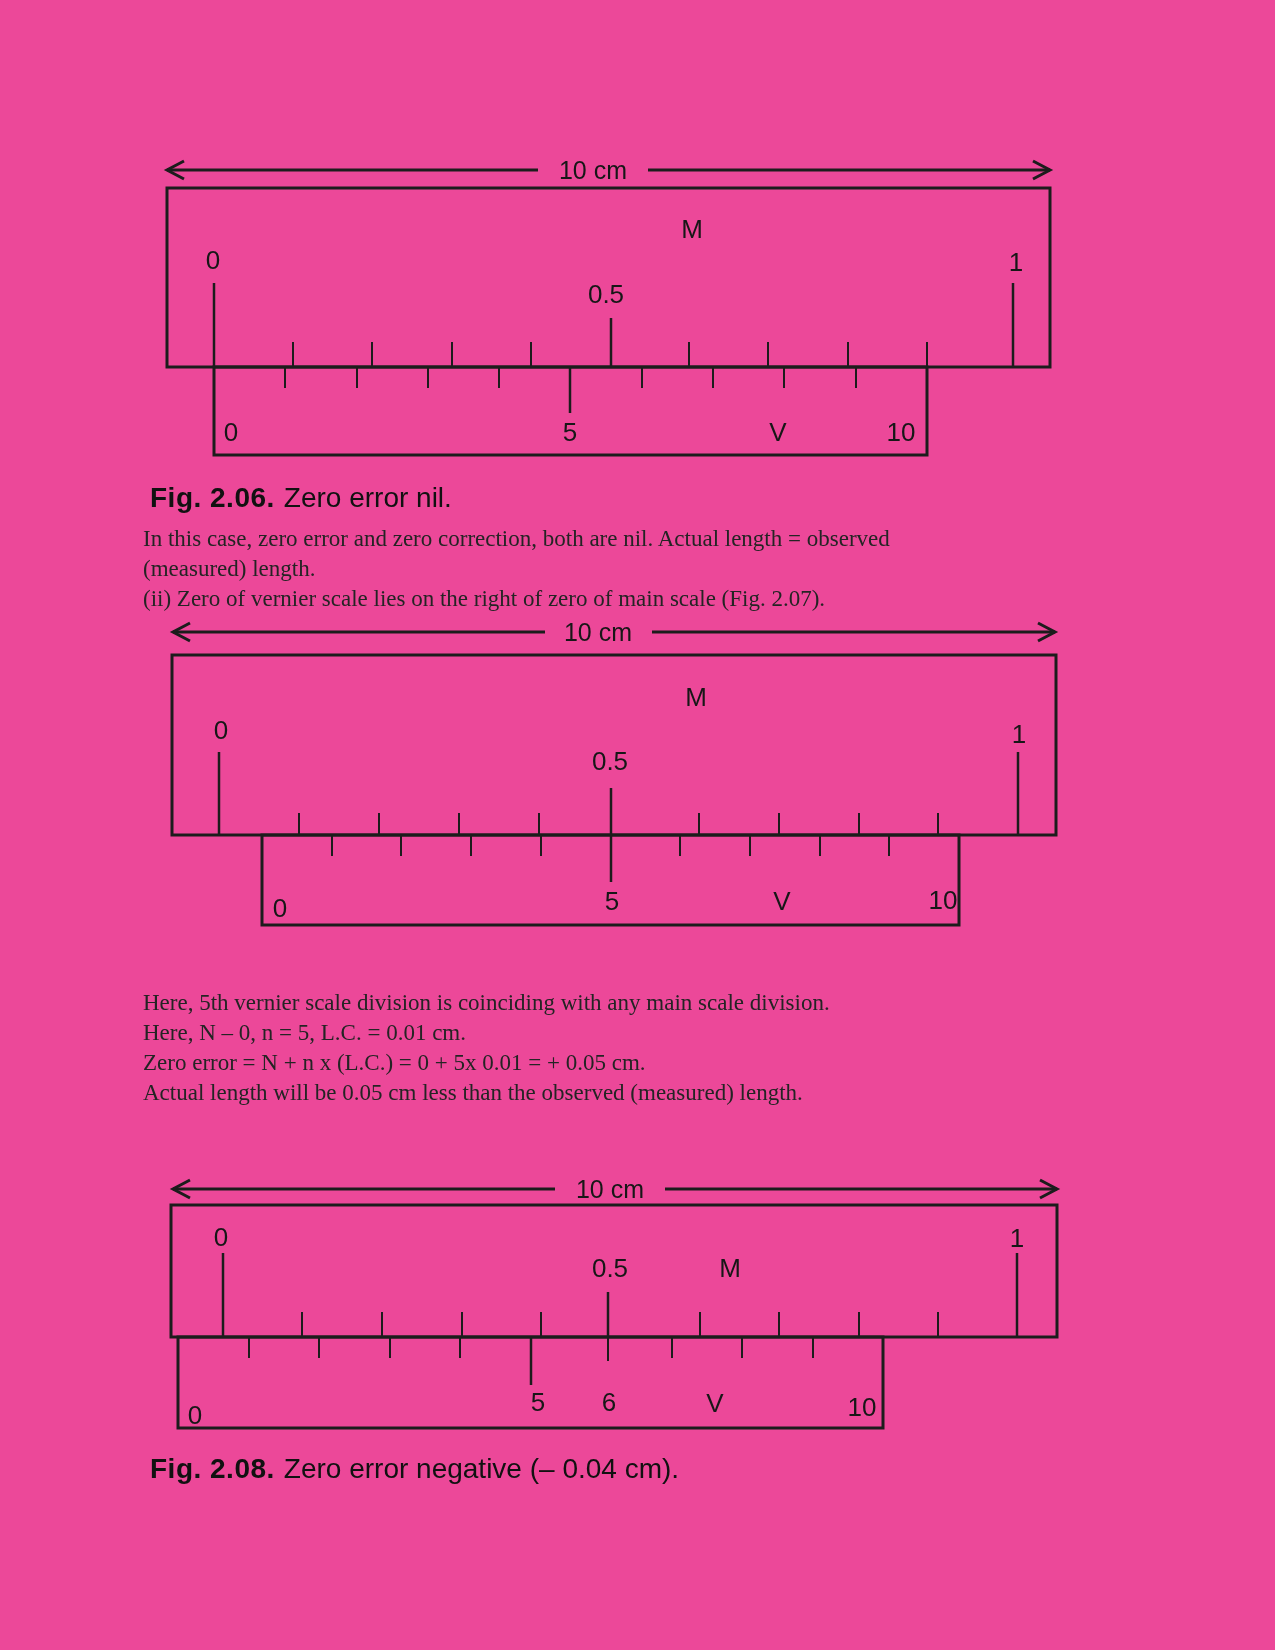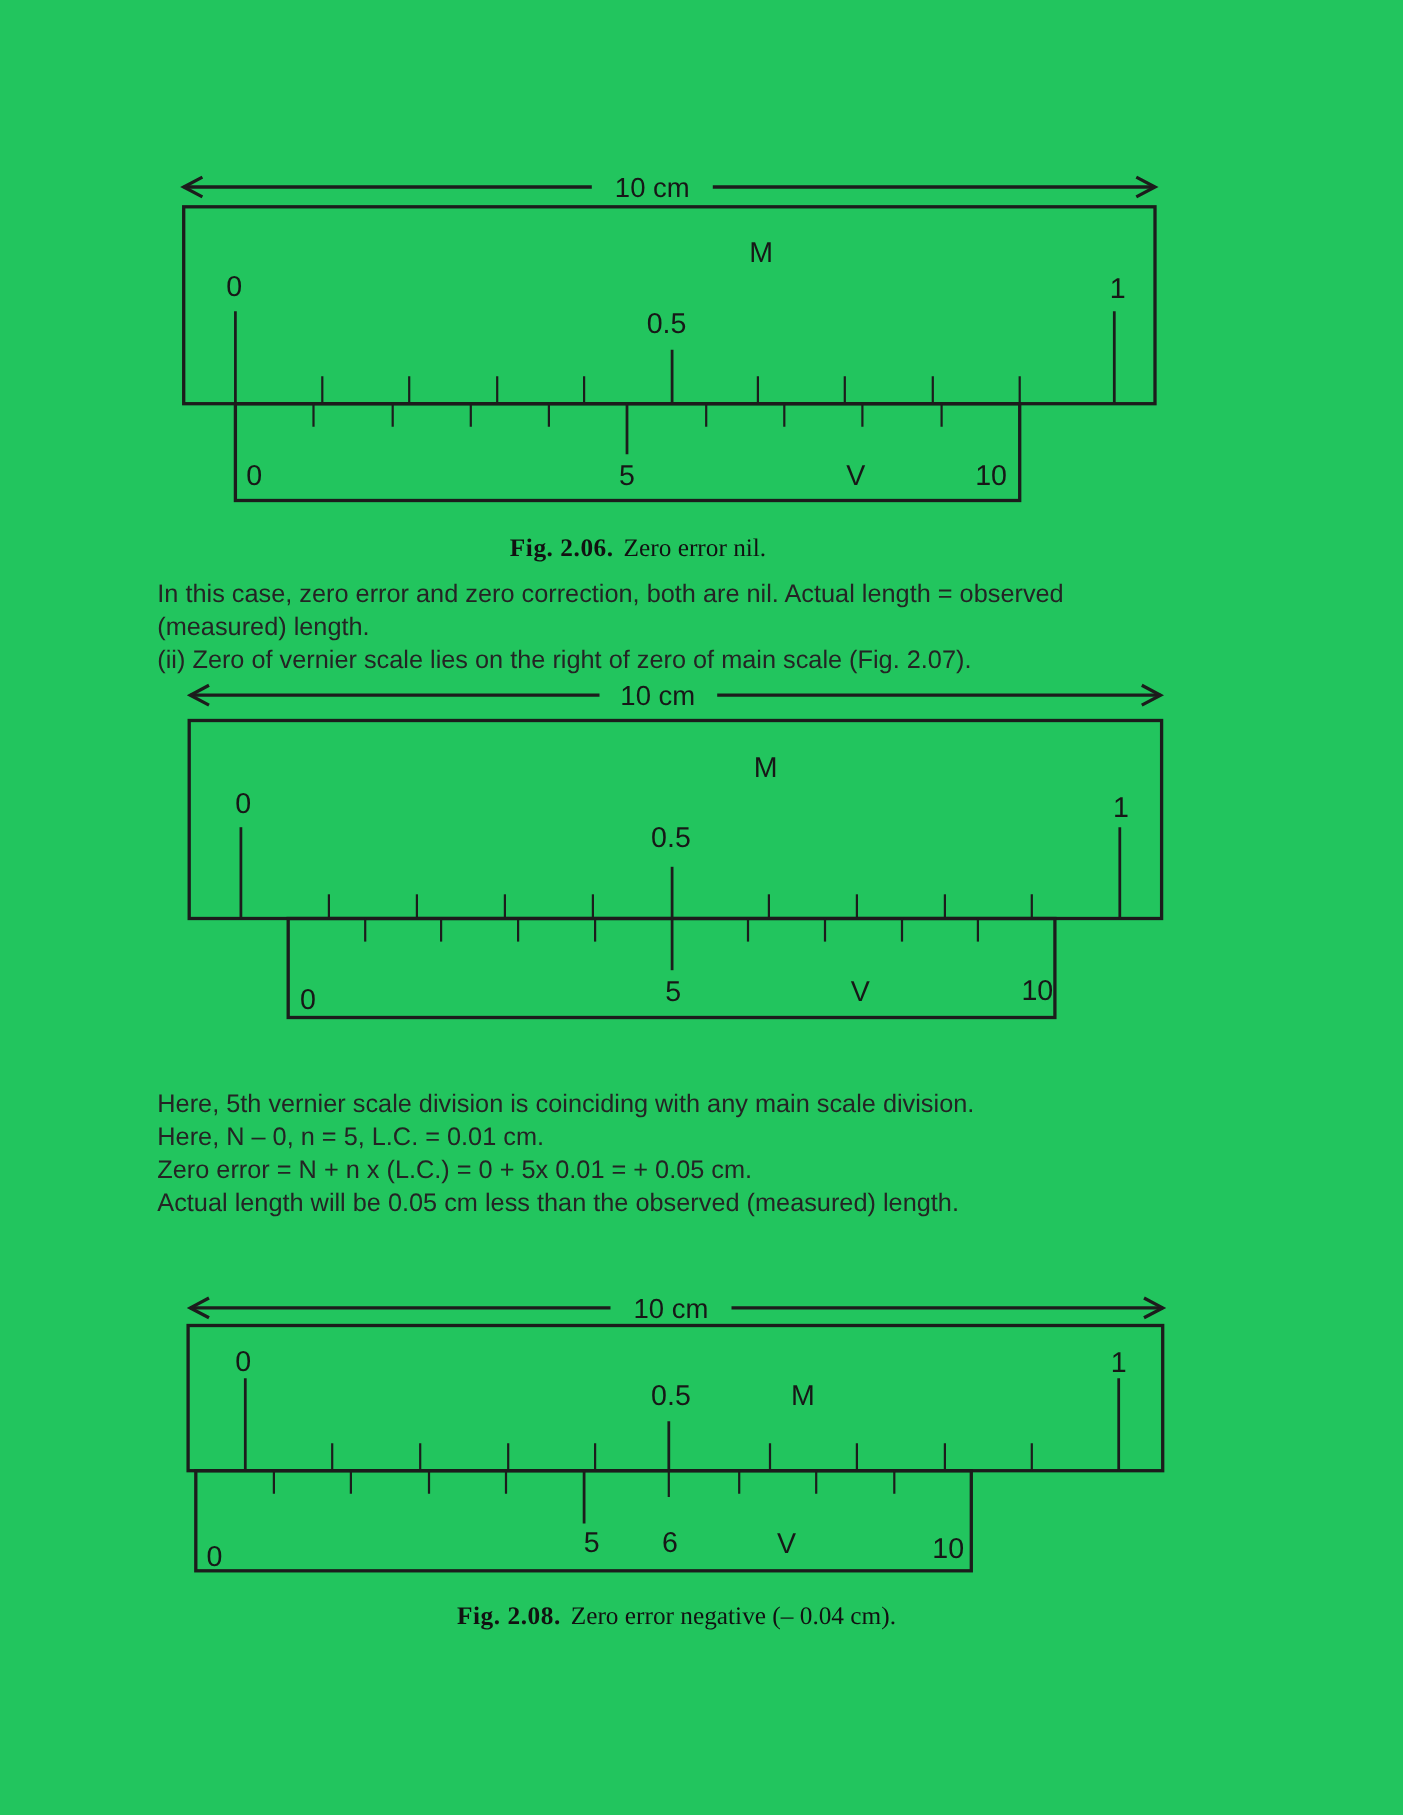--- a/index.html
+++ b/index.html
@@ -1,52 +1,53 @@
 <!DOCTYPE html>
 <html><head>
 <meta charset="utf-8">
 <style>
   html,body{margin:0;padding:0;background:#ffffff;}
   .page{
     position:relative;
     width:1275px;
     height:1650px;
-    background:#22c55e;
+    background:#ec4899;
     overflow:hidden;
     font-family:"Liberation Sans", sans-serif;
     color:#1d1d1d;
   }
   .fig-svg{position:absolute;}
   svg text{
     font-family:"Liberation Sans", sans-serif;
     font-size:26px;
     fill:#171717;
   }
   svg text.arrow-lab{font-size:25px;}
   .caption{
     position:absolute;
     left:150px;
     width:860px;
-    text-align:center;
-    font-family:Liberation Serif, serif;
-    font-size:23px;
+    text-align:left;
+    font-family:Liberation Sans, sans-serif;
+    font-size:28px;
     color:#111;
     line-height:34px;
     white-space:nowrap;
   }
   .caption .cap-b{font-weight:700;letter-spacing:0.5px;}
   .caption .cap-r{margin-left:9px;}
   .caption.c3{width:930px;}
   .bodytext{
     position:absolute;
     left:143px;
     width:900px;
     font-size:23px;
     line-height:30px;
     color:#242424;
+    font-family:Liberation Serif, serif;
   }
   .bodytext .line{height:30px;white-space:nowrap;}
 </style>
 </head>
 <body>
 
 <div class="page">
 
   <svg class="fig-svg" style="left:150px;top:148px;" width="915" height="315" viewBox="0 0 915 315">
     <g stroke="#1c1c1c" stroke-width="3" fill="none">

